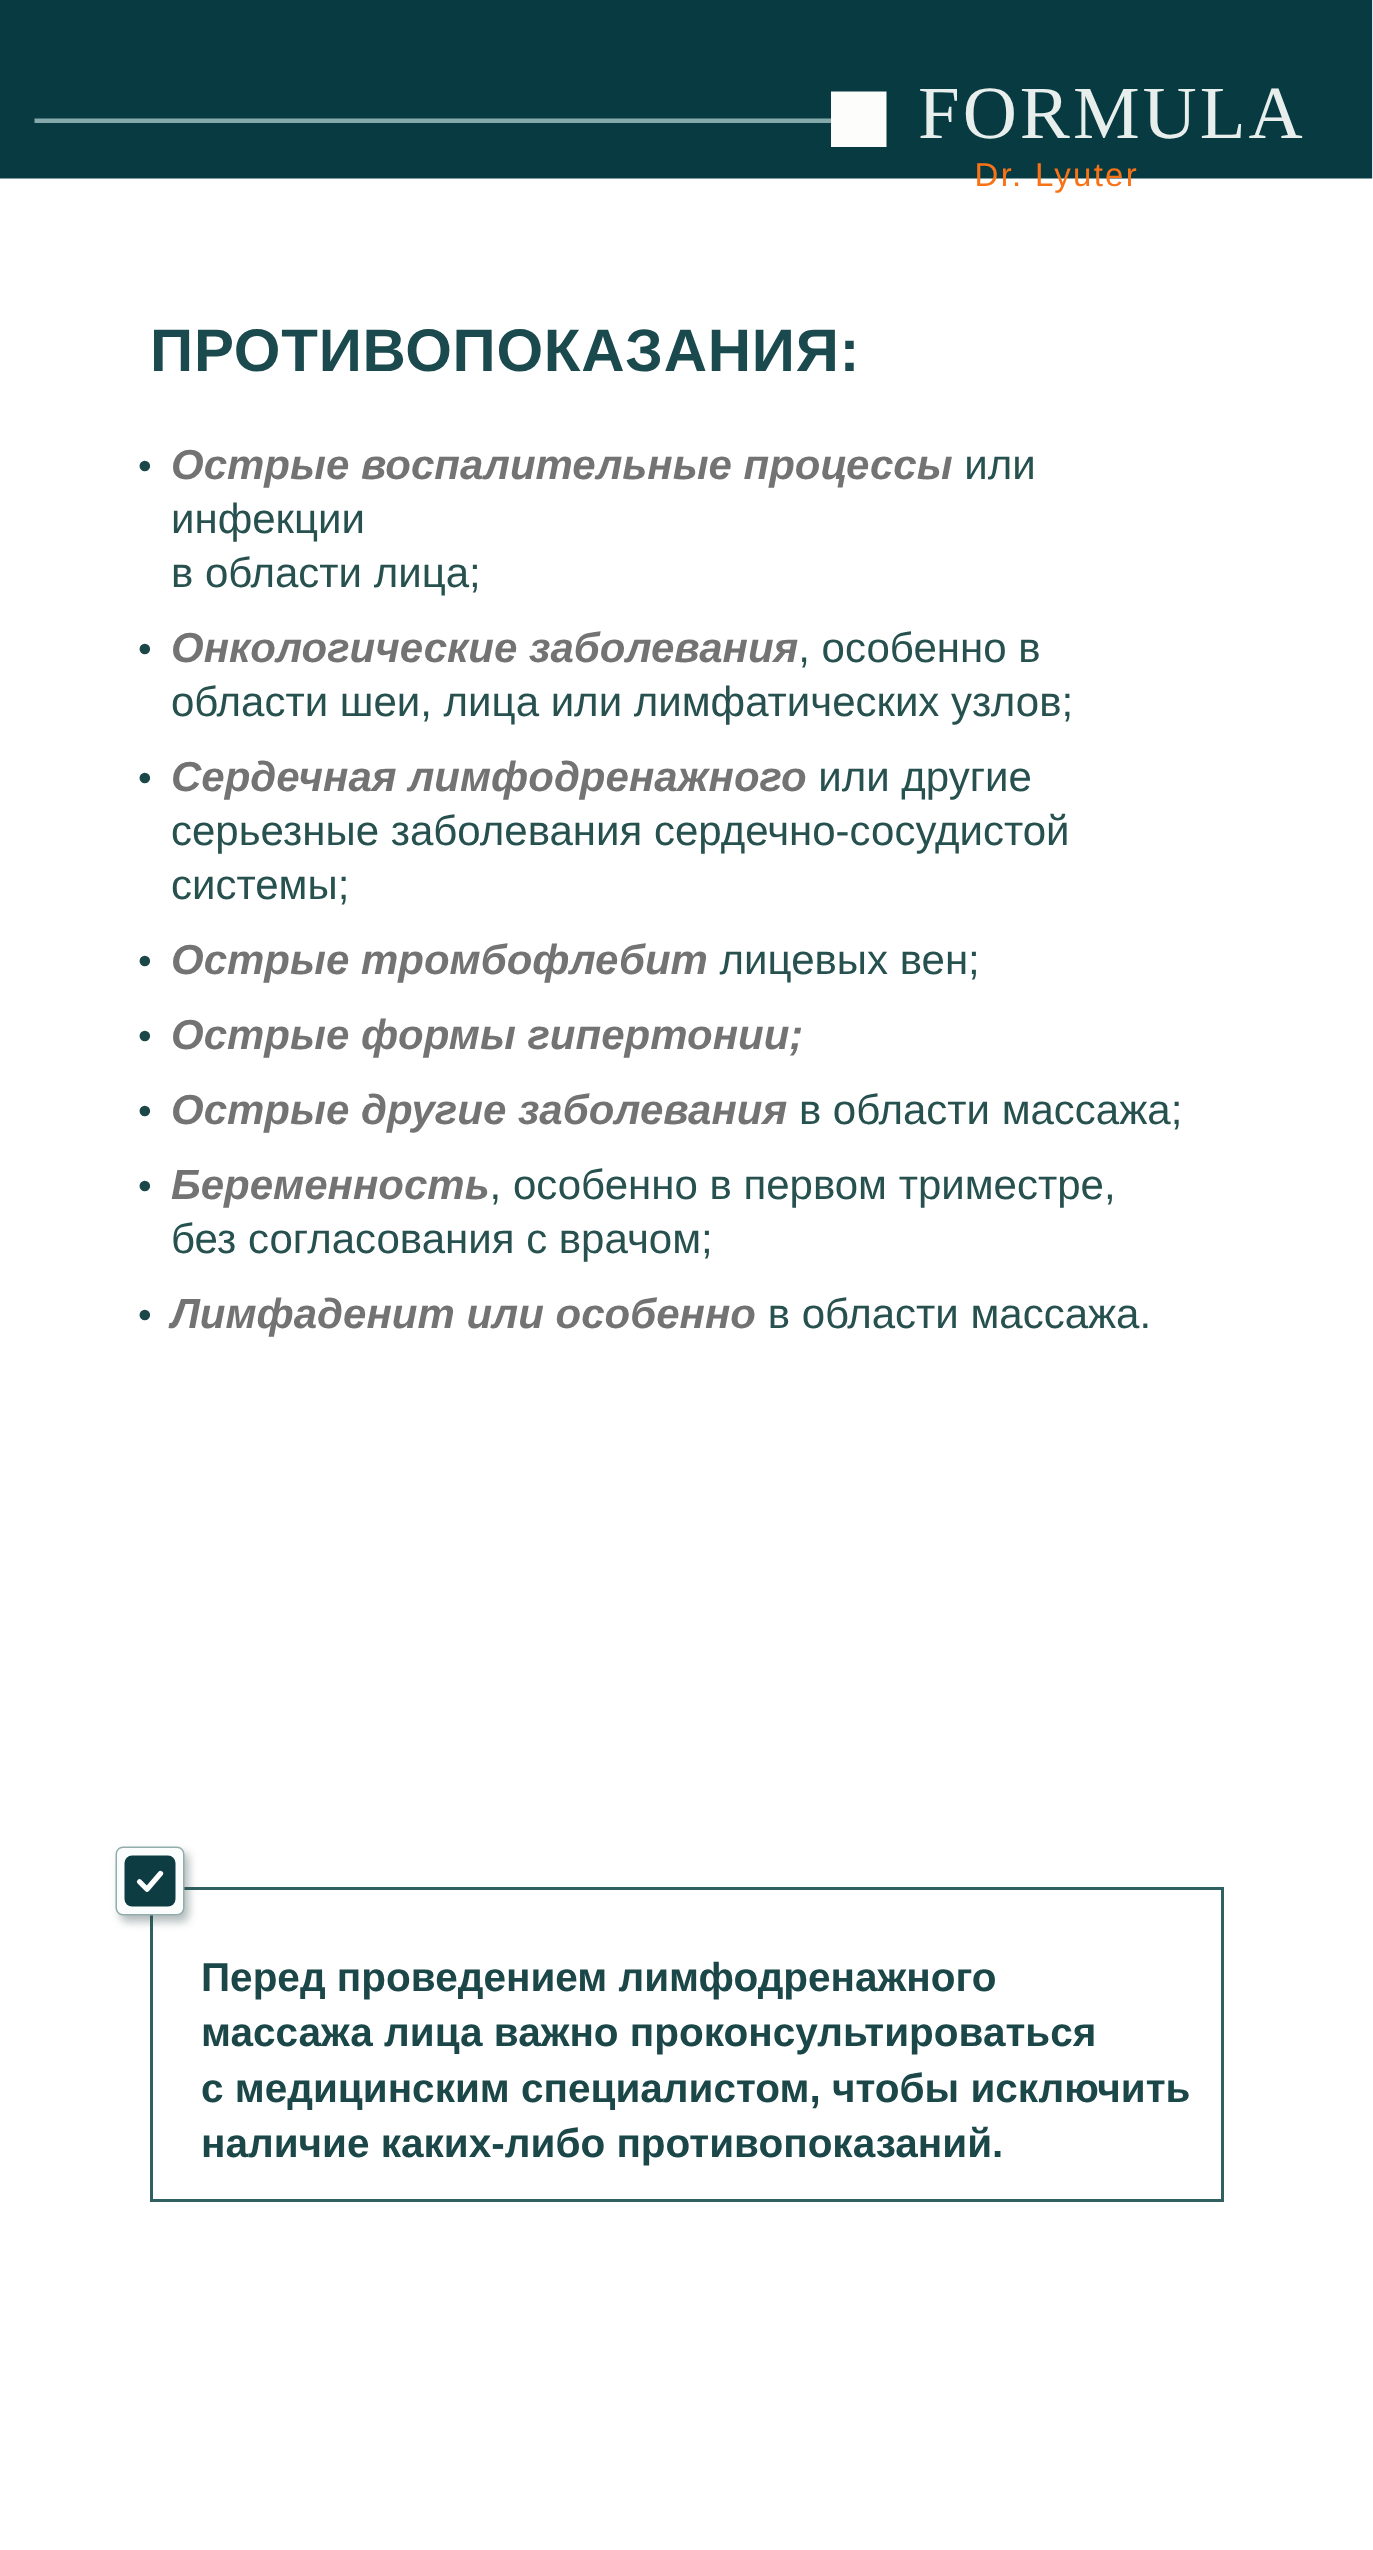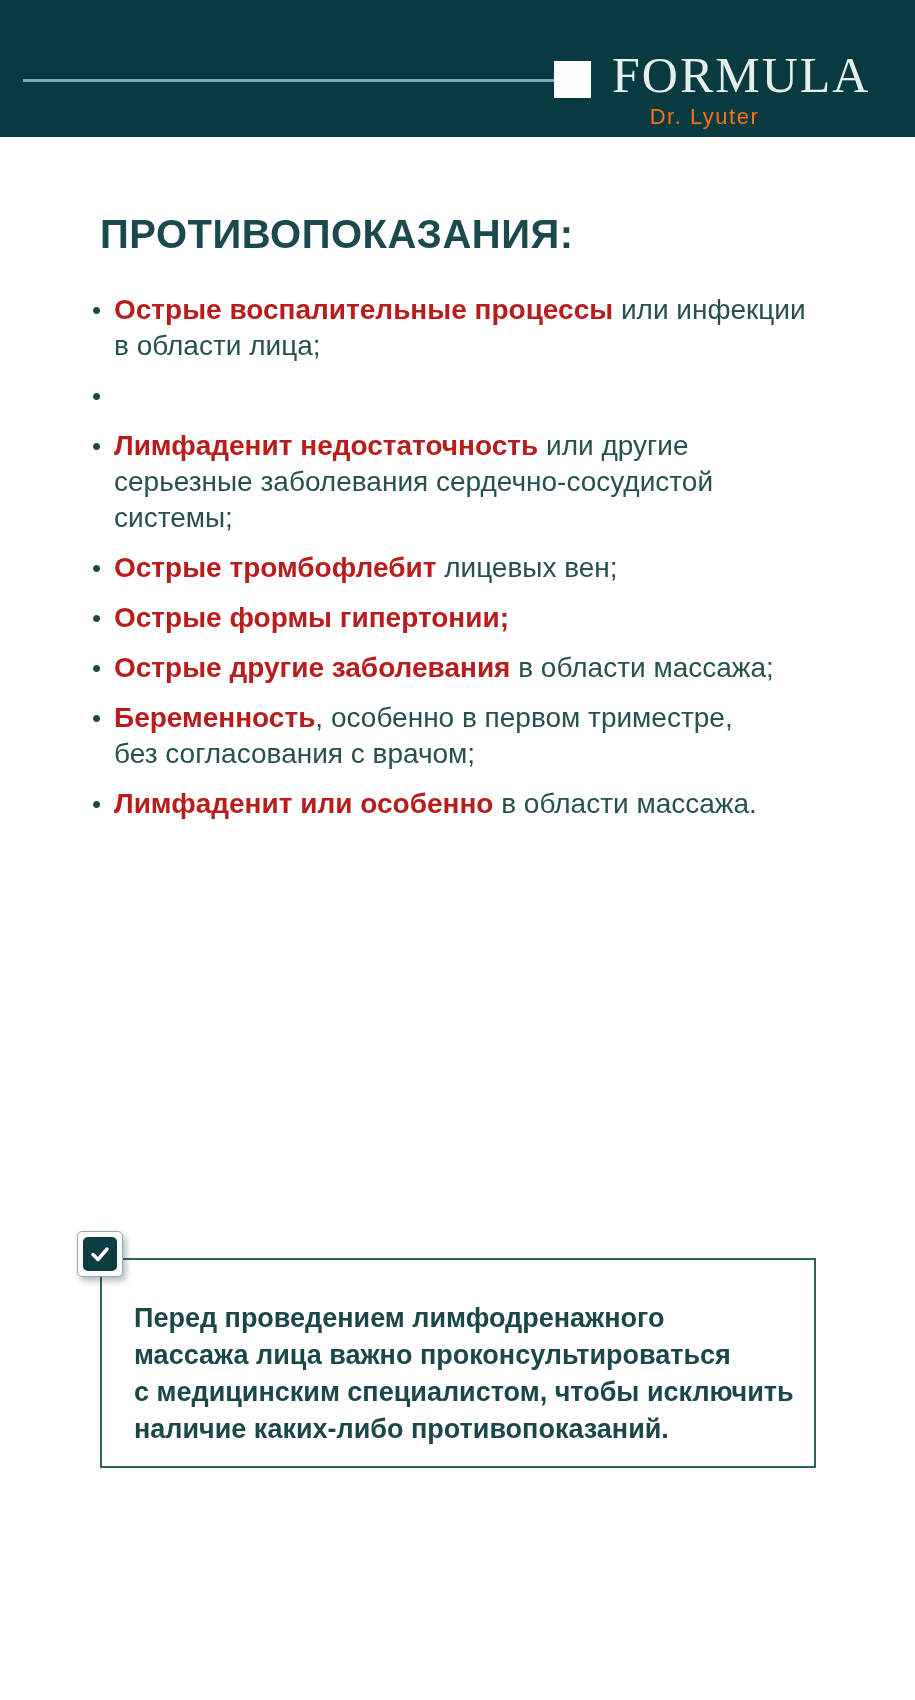--- a/index.html
+++ b/index.html
@@ -12,21 +12,21 @@
     font-family: "Liberation Sans", "DejaVu Sans", sans-serif;
     overflow: hidden;
     margin: 0 auto;
   }
 
   
   .brand-header {
     position: absolute;
     top: 0; left: 0;
     width: 915px;
-    height: 137px;
+    height: 119px;
     background: #073b41;
   }
   .header-rule {
     position: absolute;
     left: 23px;
     top: 79px;
     width: 531px;
     height: 3px;
     background: #86a9ab;
   }
@@ -96,21 +96,22 @@
     width: 22px;
     font-size: 26px;
     line-height: 36px;
     color: #1b4749;
   }
   .bullet-item .btxt {
     white-space: pre-line;
   }
   .bullet-item .btxt strong {
     font-weight: 700;
-    color: #b91c1c;
+    color: #737373;
+    font-style: italic;
   }
 
   
   .note-box {
     position: absolute;
     left: 100px;
     top: 1258px;
     width: 716px;
     height: 210px;
     border: 2px solid #30605f;
@@ -164,24 +165,26 @@
   <h1 class="page-title">ПРОТИВОПОКАЗАНИЯ:</h1>
 
   <div class="contra-list">
       <div class="bullet-item">
         <span class="dot">•</span>
         <span class="btxt"><strong>Острые воспалительные процессы</strong> или инфекции
 в области лица;</span>
       </div>
       <div class="bullet-item">
         <span class="dot">•</span>
-      </div>
-      <div class="bullet-item">
-        <span class="dot">•</span>
-        <span class="btxt"><strong>Лимфаденит недостаточность</strong> или другие
+        <span class="btxt"><strong>Онкологические заболевания</strong>, особенно в
+области шеи, лица или лимфатических узлов;</span>
+      </div>
+      <div class="bullet-item">
+        <span class="dot">•</span>
+        <span class="btxt"><strong>Сердечная лимфодренажного</strong> или другие
 серьезные заболевания сердечно-сосудистой
 системы;</span>
       </div>
       <div class="bullet-item">
         <span class="dot">•</span>
         <span class="btxt"><strong>Острые тромбофлебит</strong> лицевых вен;</span>
       </div>
       <div class="bullet-item">
         <span class="dot">•</span>
         <span class="btxt"><strong>Острые формы гипертонии;</strong></span>

